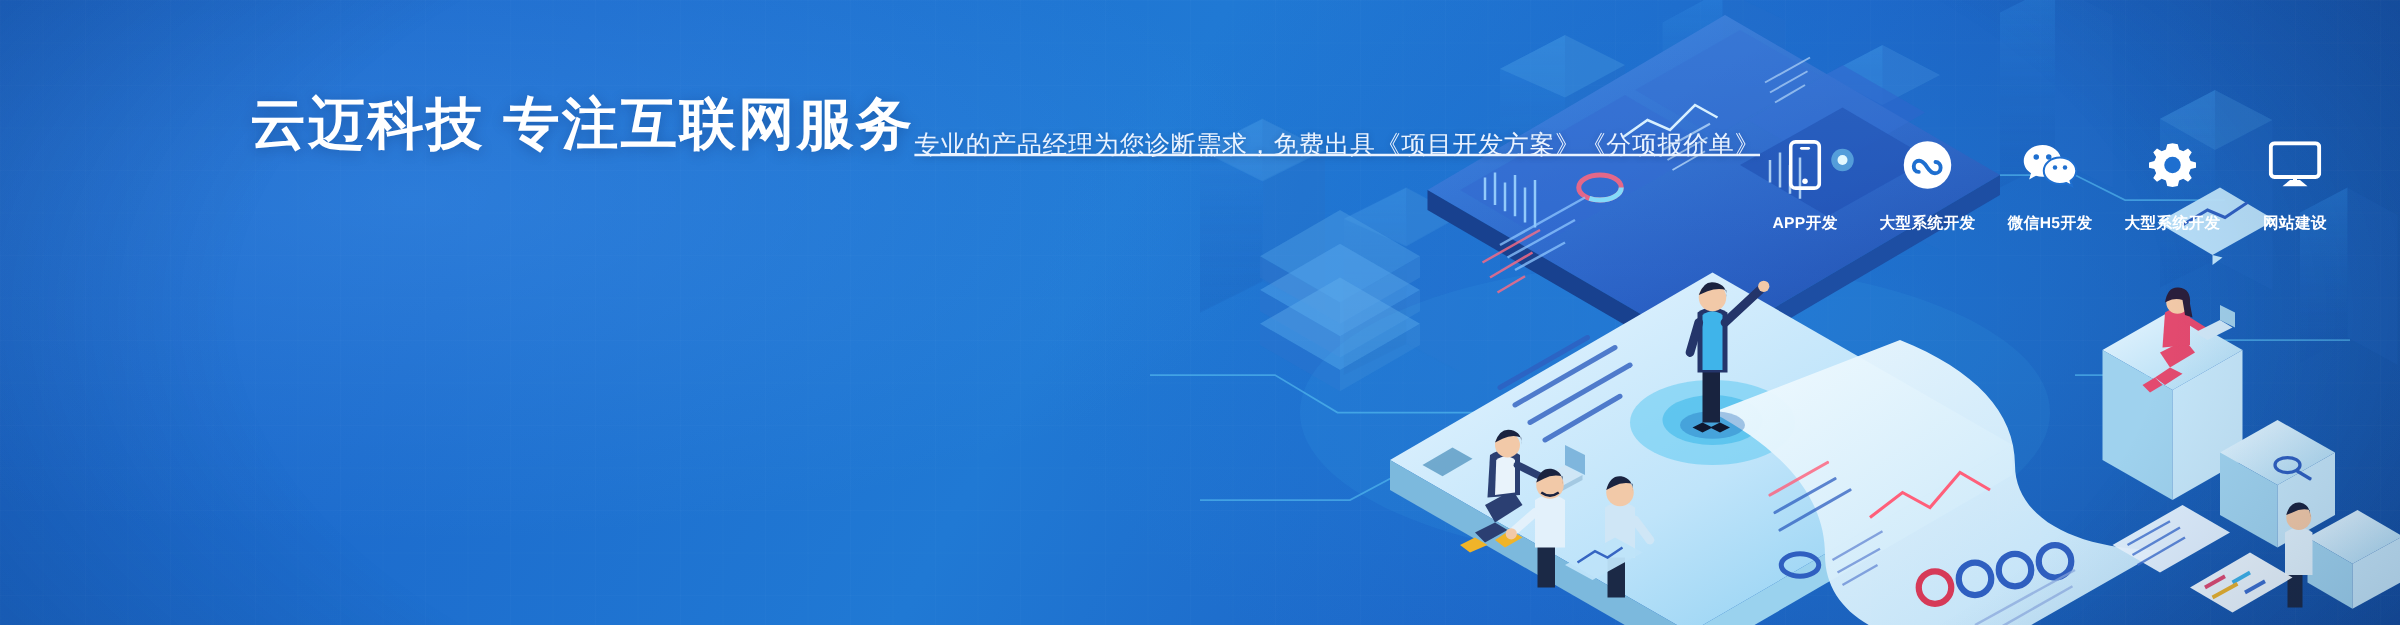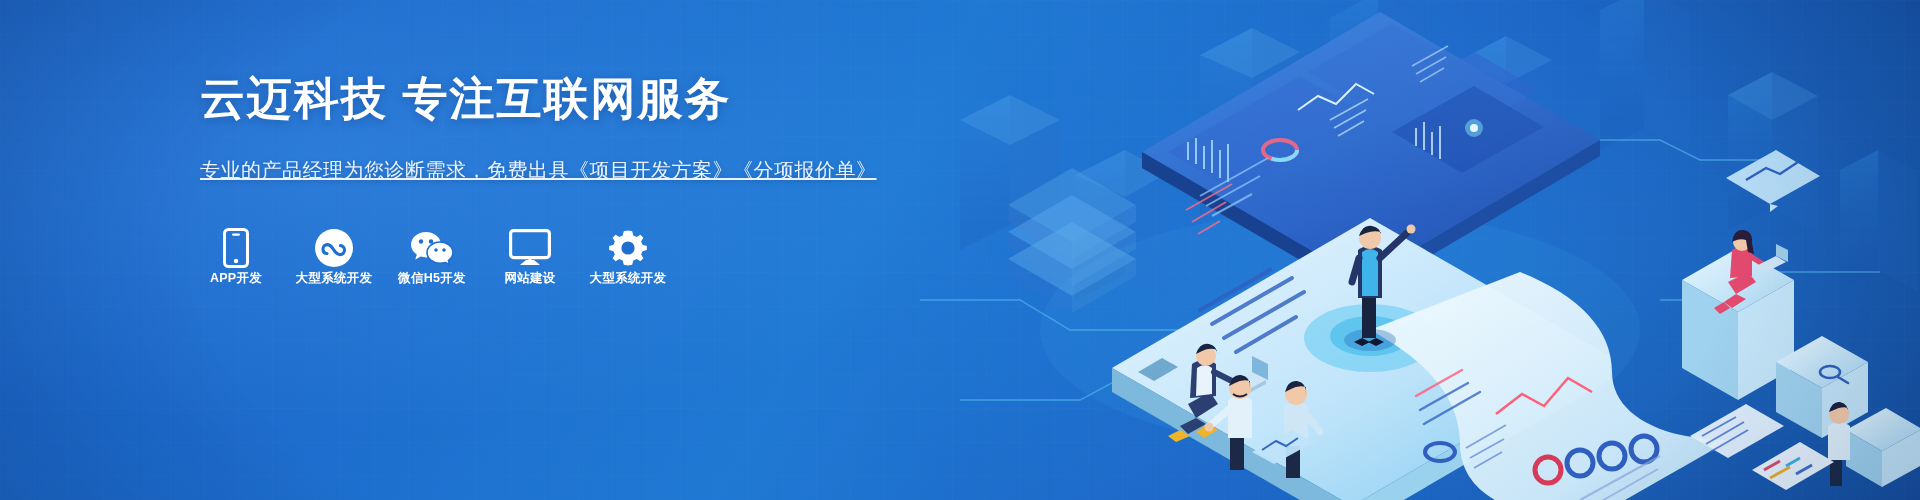--- a/index.html
+++ b/index.html
@@ -34,21 +34,21 @@
   .bg-vignette {
     position:absolute; inset:0;
     background:radial-gradient(ellipse 1400px 700px at 50% 50%, rgba(0,0,0,0) 55%, rgba(5,30,70,0.35) 100%);
   }
 
   
   .content {
     position:absolute;
     left:200px; top:0;
     width:720px; height:500px;
-    display:flex; flex-direction:column; justify-content:flex-start;
+    display:flex; flex-direction:row; justify-content:flex-start;
     padding-top:72px;
   }
   .headline {
     color:#ffffff;
     font-size:45px;
     font-weight:bold;
     letter-spacing:2px;
     line-height:1.2;
     text-shadow:0 2px 10px rgba(0,30,80,0.28);
     white-space:nowrap;
@@ -76,21 +76,21 @@
     width:72px;
     display:flex; flex-direction:column; align-items:center;
     cursor:pointer;
   }
   .service .ico {
     height:44px;
     display:flex; align-items:center; justify-content:center;
   }
   .service .ico svg { display:block; }
   .service .lbl {
-    margin-top:0;
+    margin-top:16px;
     color:#ffffff;
     font-size:12.5px;
     font-weight:bold;
     letter-spacing:.3px;
     white-space:nowrap;
   }
 
   
   .illus {
     position:absolute;
@@ -473,41 +473,41 @@
                      C 22.8 34.2 17 29.4 17 23.6 C 17 17.8 22.8 13 30 13 Z" fill="#ffffff" stroke="#1e6fd0" stroke-width="1.6"></path>
             <circle cx="26" cy="21" r="1.8" fill="#1e6fd0"></circle>
             <circle cx="34" cy="21" r="1.8" fill="#1e6fd0"></circle>
           </svg>
         </span>
         <span class="lbl">微信H5开发</span>
       </div>
 
       <div class="service">
         <span class="ico">
-          <svg width="42" height="38" viewBox="0 0 42 38">
-            <rect x="1.6" y="1.6" width="38.8" height="27" rx="3" ry="3" fill="none" stroke="#ffffff" stroke-width="3.2"></rect>
-            <path d="M21 28.6 L 21 33" stroke="#ffffff" stroke-width="3.2"></path>
-            <path d="M11 36 L 31 36 L 25 31 L 17 31 Z" fill="#ffffff"></path>
-          </svg>
-        </span>
-        <span class="lbl">网站建设</span>
-      </div>
-
-      <div class="service">
-        <span class="ico">
           <svg width="40" height="40" viewBox="0 0 40 40">
             <path d="M20 2.5 L24.2 3.3 L25.3 7.6 L28.6 9 L32.4 6.7 L35.4 9.7
                      L33.1 13.5 L34.5 16.8 L38.8 17.9 L38.8 22.1 L34.5 23.2
                      L33.1 26.5 L35.4 30.3 L32.4 33.3 L28.6 31 L25.3 32.4
                      L24.2 36.7 L20 37.5 L15.8 36.7 L14.7 32.4 L11.4 31
                      L7.6 33.3 L4.6 30.3 L6.9 26.5 L5.5 23.2 L1.2 22.1
                      L1.2 17.9 L5.5 16.8 L6.9 13.5 L4.6 9.7 L7.6 6.7
                      L11.4 9 L14.7 7.6 L15.8 3.3 Z" fill="#ffffff"></path>
             <circle cx="20" cy="20" r="6.6" fill="#1e6fd0"></circle>
           </svg>
         </span>
         <span class="lbl">大型系统开发</span>
       </div>
 
+      <div class="service">
+        <span class="ico">
+          <svg width="42" height="38" viewBox="0 0 42 38">
+            <rect x="1.6" y="1.6" width="38.8" height="27" rx="3" ry="3" fill="none" stroke="#ffffff" stroke-width="3.2"></rect>
+            <path d="M21 28.6 L 21 33" stroke="#ffffff" stroke-width="3.2"></path>
+            <path d="M11 36 L 31 36 L 25 31 L 17 31 Z" fill="#ffffff"></path>
+          </svg>
+        </span>
+        <span class="lbl">网站建设</span>
+      </div>
+
     </div>
   </div>
 
 </div>
 
 </body></html>

